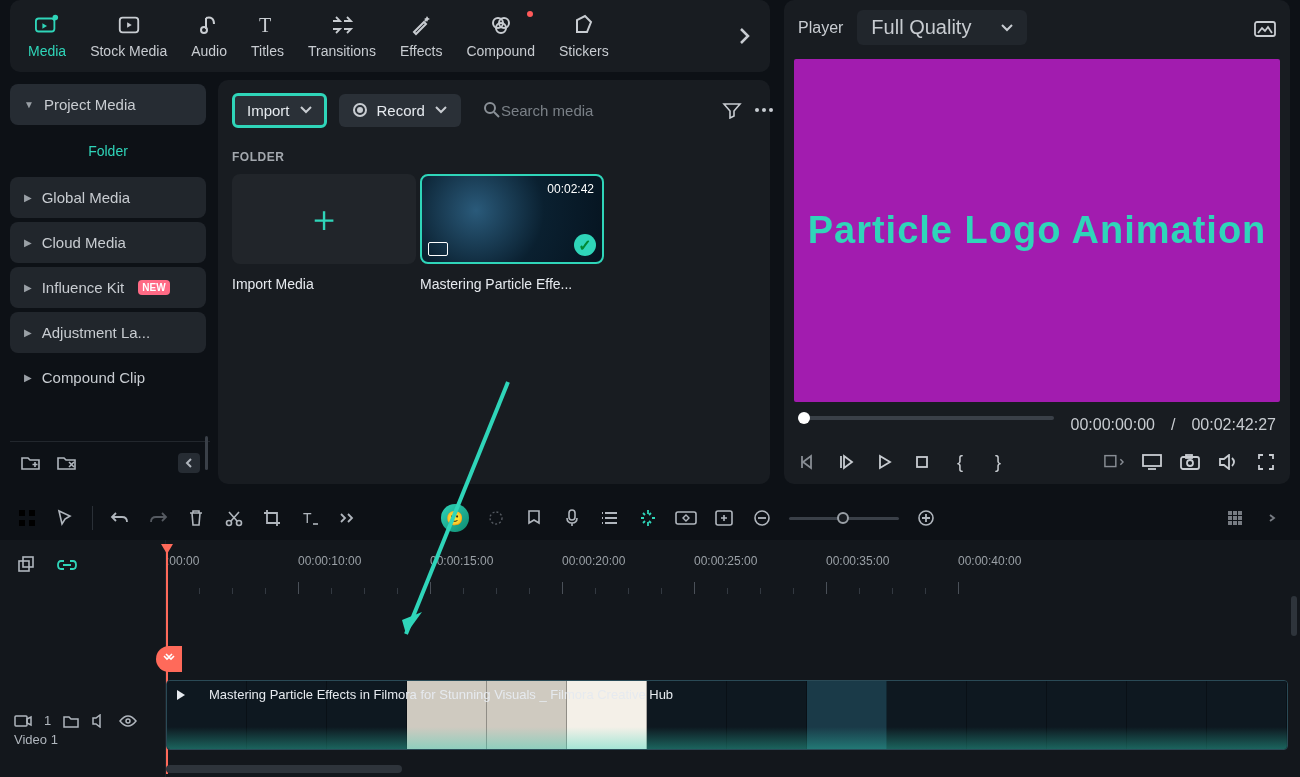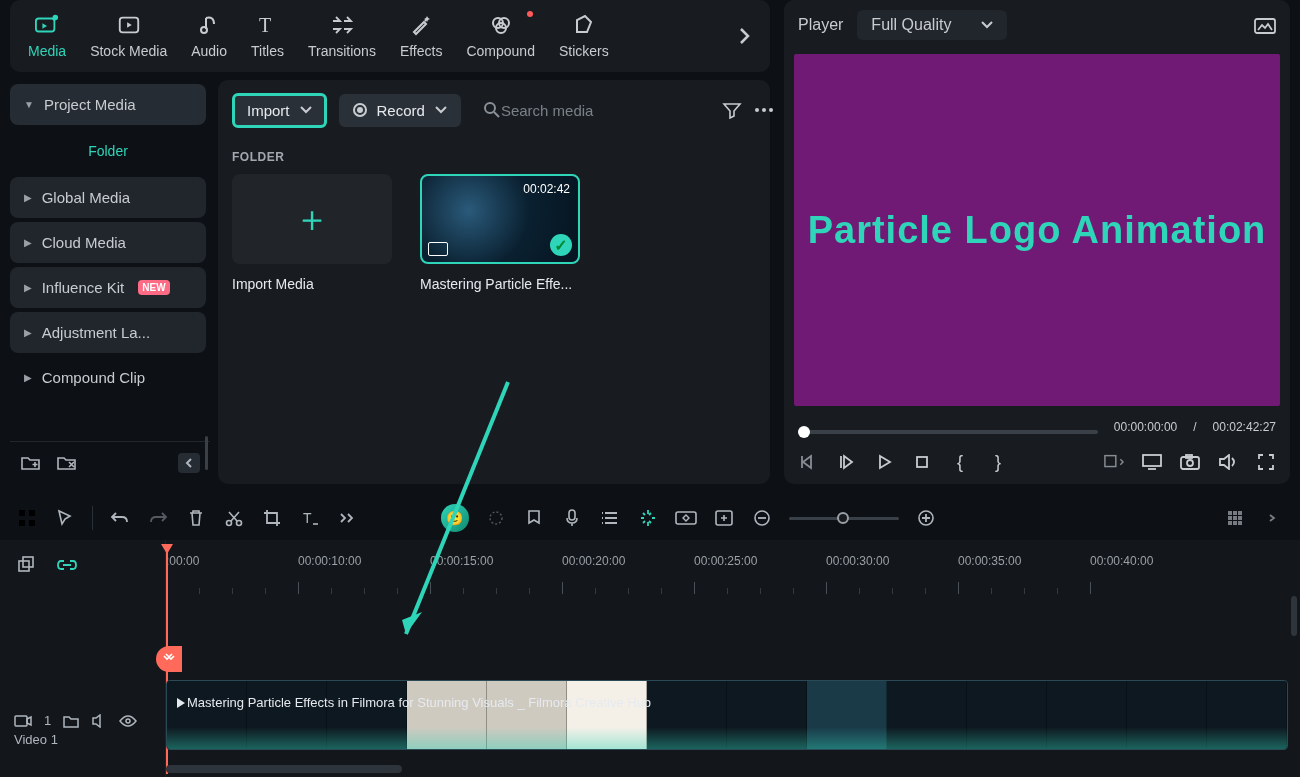--- a/index.html
+++ b/index.html
@@ -79,47 +79,47 @@
   color: #e6eaef; font-size: 15px; cursor: pointer;
 }
 .rec-dot { width: 14px; height: 14px; border: 2px solid #c8ccd1; border-radius: 50%; position:relative; }
 .rec-dot::after { content:''; position:absolute; inset:2px; background:#c8ccd1; border-radius:50%; }
 .search-wrap { flex: 1; display: flex; align-items: center; padding: 0 10px; color:#8a9097; }
 .search-input { flex: 1; background: transparent; border: none; color: #c8ccd1; font-size: 15px; outline: none; }
 .search-input::placeholder { color: #7a8087; }
 .section-label { font-size: 12px; font-weight: 700; color: #a3a8ae; letter-spacing: 0.5px; margin: 20px 0 10px; }
 .media-grid { display: flex; gap: 28px; }
 .media-card { width: 160px; }
-.thumb { width: 160px; height: 90px; border-radius: 8px; background: #21252a; position: relative; overflow: hidden; }
+.thumb { width: 184px; height: 90px; border-radius: 8px; background: #21252a; position: relative; overflow: hidden; }
 .thumb.import-thumb { display:flex; align-items:center; justify-content:center; }
 .plus { font-size: 36px; color: #2fd5b9; font-weight: 300; }
 .thumb.selected { border: 2px solid #2fd5b9; }
 .thumb .dur { position:absolute; top:6px; right:8px; color:#fff; font-size:12px; }
 .thumb .check { position:absolute; bottom:6px; right:6px; width:22px; height:22px; background:#2fd5b9; border-radius:50%; display:flex; align-items:center; justify-content:center; color:#083; font-weight:700; }
 .thumb .mini { position:absolute; bottom:6px; left:6px; width:20px; height:14px; border:1px solid #fff; border-radius:2px; }
 .media-card .caption { margin-top: 12px; font-size: 14px; color: #e6eaef; white-space: nowrap; overflow: hidden; text-overflow: ellipsis; }
 .particle-bg { background: radial-gradient(circle at 30% 40%, #2a5a7a 0%, #0a2030 50%, #061420 100%);}
 
 
 .player {
   position: absolute;
   right: 10px; top: 0;
   width: 506px; height: 484px;
   display: flex; flex-direction: column;
 }
 .player-head { display:flex; align-items:center; gap:14px; padding: 10px 14px; }
-.player-head .quality { background:#21262c; border-radius:6px; padding:6px 14px; display:flex; align-items:center; gap:30px; cursor:pointer; font-size:16px; }
+.player-head .quality { background:#21262c; border-radius:6px; padding:6px 14px; display:flex; align-items:center; gap:30px; cursor:pointer; font-size:20px; }
 .player-head .snapshot { margin-left:auto; }
 .preview {
-  margin: 4px 10px; flex: 1; background:#701a75;
+  margin: 4px 10px; flex: 1; background:#a21caf;
   display:flex; align-items:center; justify-content:center;
   border-radius:2px;
 }
 .preview-text { font-size: 38px; font-weight: 800; color:#2fd5b9; letter-spacing:1px; }
-.player-progress { display:flex; align-items:flex-end; gap:16px; padding: 10px 14px; font-size:12px; }
+.player-progress { display:flex; align-items:flex-start; gap:16px; padding: 10px 14px; font-size:16px; }
 .prog-track { flex:1; height:4px; background:#3a4048; border-radius:2px; position:relative; }
 .prog-knob { position:absolute; left:0; top:-4px; width:12px; height:12px; background:#fff; border-radius:50%; }
 .player-controls { display:flex; align-items:center; gap:18px; padding: 8px 14px 12px; color:#c8ccd1; }
 .player-controls .spacer { flex:1; }
 .ctrl { width:20px; height:20px; display:flex; align-items:center; justify-content:center; cursor:pointer; }
 
 
 .tl-toolbar {
   position: absolute;
   left: 0; top: 496px;
@@ -156,21 +156,21 @@
 .ruler-tick::before { content:''; position:absolute; left:0; bottom:0; width:1px; height:12px; background:#4a5058; }
 .ruler-tick .minor { position:absolute; bottom:0; width:1px; height:6px; background:#333941; }
 .playhead { position:absolute; left:166px; top:4px; width:2px; height:230px; background:#ff6a5a; }
 .playhead::before { content:''; position:absolute; left:-5px; top:0; width:12px; height:10px; background:#ff6a5a; clip-path: polygon(0 0,100% 0,50% 100%); }
 .magnet { position:absolute; left:156px; top:106px; width:26px; height:26px; background:#ff6a5a; border-radius:50% 0 0 50%; display:flex; align-items:center; justify-content:center; color:#fff; font-size:14px; }
 .clip-track {
   position:absolute; left:166px; top:140px; right:12px; height:70px;
   background: linear-gradient(180deg,#1a2a32 0%, #0f1a20 100%);
   border:1px solid #2a4a56; border-radius:4px; overflow:hidden;
 }
-.clip-label { position:absolute; left:8px; top:14px; font-size:13px; color:#e6eaef; display:flex; align-items:center; gap:0; z-index:2; }
+.clip-label { position:absolute; left:8px; top:6px; font-size:13px; color:#e6eaef; display:flex; align-items:center; gap:22px; z-index:2; }
 .clip-frames { position:absolute; inset:0; display:flex; }
 .clip-frame { flex:1; border-right:1px solid rgba(0,0,0,0.3); background:#1a3038; }
 .clip-frame.bright { background:#cfcac0; }
 .clip-frame.dark { background:#0e1820; }
 .clip-wave { position:absolute; bottom:0; left:0; right:0; height:22px; background:linear-gradient(0deg, rgba(47,213,185,0.4), transparent); }
 .tl-scroll { position:absolute; left:166px; bottom:4px; width:236px; height:8px; background:#2e343b; border-radius:4px; }
 .tl-scroll-v { position:absolute; right:3px; top:56px; width:6px; height:40px; background:#2e343b; border-radius:3px; }
 
 
 .annotation-arrow {
@@ -619,21 +619,20 @@
           <span>Video 1</span>
         </div>
     </div>
   </div>
   <div class="ruler">
     <div class="ruler-tick"><span>:00:00</span><span class="minor" style="left:33px"></span><span class="minor" style="left:66px"></span><span class="minor" style="left:99px"></span></div>
     <div class="ruler-tick"><span>00:00:10:00</span><span class="minor" style="left:33px"></span><span class="minor" style="left:66px"></span><span class="minor" style="left:99px"></span></div>
     <div class="ruler-tick"><span>00:00:15:00</span><span class="minor" style="left:33px"></span><span class="minor" style="left:66px"></span><span class="minor" style="left:99px"></span></div>
     <div class="ruler-tick"><span>00:00:20:00</span><span class="minor" style="left:33px"></span><span class="minor" style="left:66px"></span><span class="minor" style="left:99px"></span></div>
     <div class="ruler-tick"><span>00:00:25:00</span><span class="minor" style="left:33px"></span><span class="minor" style="left:66px"></span><span class="minor" style="left:99px"></span></div>
-    <div class="ruler-tick"><span>00:00:30:00</span><span class="minor" style="left:33px"></span><span class="minor" style="left:66px"></span><span class="minor" style="left:99px"></span></div>
     <div class="ruler-tick"><span>00:00:35:00</span><span class="minor" style="left:33px"></span><span class="minor" style="left:66px"></span><span class="minor" style="left:99px"></span></div>
     <div class="ruler-tick"><span>00:00:40:00</span></div>
   </div>
   <span class="playhead"></span>
   <span class="magnet">
       <svg width="14" height="14" viewBox="0 0 14 14">
         <path d="M4 2l3 3-2 2-3-3M10 2l-3 3 2 2 3-3" fill="none" stroke="#fff" stroke-width="1.6"></path>
       </svg>
     </span>
   <div class="clip-track">

